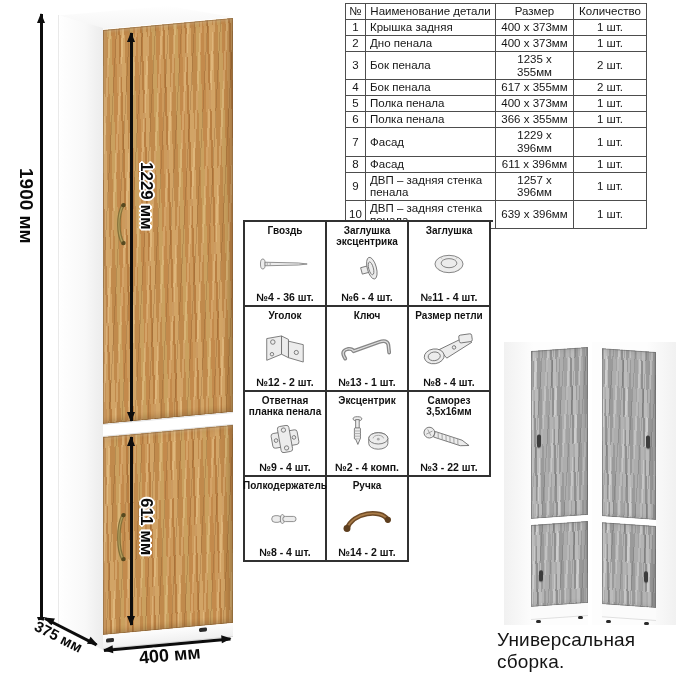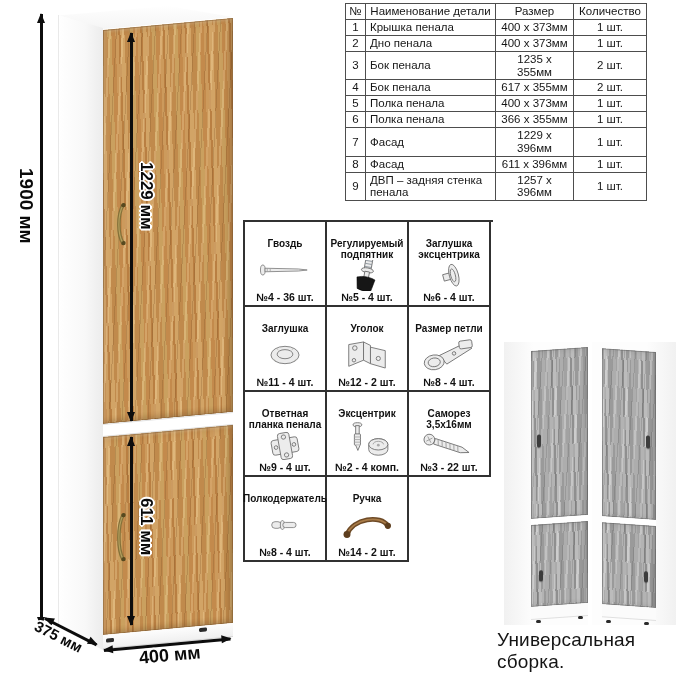--- a/index.html
+++ b/index.html
@@ -54,21 +54,21 @@
     font-size:11.5px;line-height:1.1;color:#161616;}
   #parts-table th,#parts-table td{border:1.5px solid #4d4d4d;padding:1px 3px;height:13px;
     text-align:center;font-weight:400;overflow:hidden;}
   #parts-table td.nm{text-align:left;padding-left:4px;}
 
   
   #hw-grid{position:absolute;left:243px;top:220px;display:grid;
     grid-template-columns:repeat(3,82px);grid-auto-rows:85px;
     border-top:2px solid #313131;border-left:2px solid #313131;width:248px;}
   .hw-cell{border-right:2px solid #313131;border-bottom:2px solid #313131;background:#fff;
-    display:flex;flex-direction:column;align-items:center;padding:17px 1px 1px;box-sizing:border-box;}
+    display:flex;flex-direction:column;align-items:center;padding:4px 1px 1px;box-sizing:border-box;}
   .hw-title{font-weight:700;font-size:10px;line-height:10.5px;text-align:center;color:#111;}
   .hw-img{flex:1;display:flex;align-items:center;justify-content:center;min-height:0;overflow:hidden;width:100%;}
   .hw-count{font-weight:700;font-size:10.5px;color:#111;margin-bottom:1px;white-space:nowrap;}
   .hw-img svg{display:block;}
   .ic{stroke:#6e6e6e;stroke-width:1;fill:#ececec;}
 
   
   .edge{position:absolute;background:#e9e9e9;}
 
   
@@ -149,21 +149,21 @@
         </colgroup>
       <tbody>
           <tr>
         <th>№</th>
         <th>Наименование детали</th>
         <th>Размер</th>
         <th>Количество</th>
       </tr>
       <tr>
             <td>1</td>
-            <td class="nm">Крышка пенала</td>
+            <td class="nm">Крышка задняя</td>
             <td>400 x 373мм</td>
             <td>1 шт.</td>
           </tr>
       <tr>
             <td>2</td>
             <td class="nm">Дно пенала</td>
             <td>400 x 373мм</td>
             <td>1 шт.</td>
           </tr>
       <tr>
@@ -199,20 +199,26 @@
       <tr>
             <td>8</td>
             <td class="nm">Фасад</td>
             <td>611 x 396мм</td>
             <td>1 шт.</td>
           </tr>
       <tr>
             <td>9</td>
             <td class="nm">ДВП – задняя стенка пенала</td>
             <td>1257 x 396мм</td>
+            <td>1 шт.</td>
+          </tr>
+      <tr>
+            <td>10</td>
+            <td class="nm">ДВП – задняя стенка пенала</td>
+            <td>639 x 396мм</td>
             <td>1 шт.</td>
           </tr>
     </tbody>
       </table>
   </div>
 
   <div id="hw-grid">
 
     <div class="hw-cell">
       <div class="hw-title">Гвоздь</div>
@@ -220,37 +226,20 @@
           <svg width="74" height="34" viewBox="0 0 76 46">
         <ellipse class="ic" cx="8" cy="23" rx="3.2" ry="6.8" fill="#dfdfdf"></ellipse>
         <path class="ic" d="M11 20.6 L56 21.6 L68 23 L56 24.4 L11 25.4 Z" fill="#ededed"></path>
         <line x1="14" y1="21" x2="14" y2="25" stroke="#9a9a9a"></line>
             <line x1="18" y1="21" x2="18" y2="25" stroke="#9a9a9a"></line>
       </svg>
         </div>
       <div class="hw-count">№4 - 36 шт.</div>
     </div>
 
-    <div class="hw-cell">
-      <div class="hw-title">Регулируемый подпятник</div>
-      <div class="hw-img">
-          <svg width="74" height="40" viewBox="0 0 76 46">
-        <g transform="rotate(10 38 22)">
-          <rect class="ic" x="33.5" y="2" width="8" height="13" rx="1.5" fill="#c6ccd2"></rect>
-          <line x1="33.5" y1="5.5" x2="41.5" y2="5.5" stroke="#8b939b"></line>
-              <line x1="33.5" y1="9" x2="41.5" y2="9" stroke="#8b939b"></line>
-              <line x1="33.5" y1="12.5" x2="41.5" y2="12.5" stroke="#8b939b"></line>
-          <ellipse class="ic" cx="37.5" cy="16.5" rx="7" ry="2.8" fill="#d6dadf"></ellipse>
-          <rect class="ic" x="34.8" y="18" width="5.4" height="8" fill="#cdd2d8"></rect>
-          <path d="M27 26 q10.5 -4 21 0 l-2.5 13 q-8 3.5 -16 0 Z" fill="#161616" stroke="#000" stroke-width="0.6"></path>
-        </g>
-      </svg>
-        </div>
-      <div class="hw-count">№5 - 4 шт.</div>
-    </div>
 
     <div class="hw-cell">
       <div class="hw-title">Заглушка эксцентрика</div>
       <div class="hw-img">
           <svg width="74" height="38" viewBox="0 0 76 46">
         <g transform="rotate(-15 40 23)">
           <rect class="ic" x="31" y="19" width="10" height="8" fill="#efefef"></rect>
           <ellipse class="ic" cx="44" cy="23" rx="5.5" ry="13.5" fill="#f4f4f4"></ellipse>
           <ellipse class="ic" cx="43" cy="23" rx="2.8" ry="8" fill="#e2e2e2"></ellipse>
         </g>
@@ -279,20 +268,30 @@
         <circle class="ic" cx="24" cy="15" r="2.6" fill="#fff"></circle>
         <circle class="ic" cx="23" cy="29" r="2" fill="#fff"></circle>
         <path class="ic" d="M34 8 L42 12 L42 33 L34 29 Z" fill="#dcdcdc"></path>
         <path class="ic" d="M42 14 L59 18 L59 38 L42 33 Z" fill="#f1f1f1"></path>
         <circle class="ic" cx="51" cy="27" r="2.4" fill="#fff"></circle>
       </svg>
         </div>
       <div class="hw-count">№12 - 2 шт.</div>
     </div>
 
+    <div class="hw-cell">
+      <div class="hw-title">Ключ</div>
+      <div class="hw-img">
+          <svg width="74" height="40" viewBox="0 0 76 46">
+        <path d="M13 34 q-6 -9 3 -11 q5 -0.5 6.5 2.5 L52 15 q9 -3 10.5 3 l1 9" fill="none" stroke="#878787" stroke-width="4.4" stroke-linecap="round" stroke-linejoin="round"></path>
+        <path d="M13 34 q-6 -9 3 -11 q5 -0.5 6.5 2.5 L52 15 q9 -3 10.5 3 l1 9" fill="none" stroke="#dedede" stroke-width="1.4" stroke-linecap="round" stroke-linejoin="round"></path>
+      </svg>
+        </div>
+      <div class="hw-count">№13 - 1 шт.</div>
+    </div>
 
     <div class="hw-cell">
       <div class="hw-title">Размер петли</div>
       <div class="hw-img">
           <svg width="74" height="40" viewBox="0 0 76 46">
         <g transform="rotate(-8 38 23)">
           <path class="ic" d="M27 22 L58 12 L65 19 L34 33 Z" fill="#e2e2e2"></path>
           <rect class="ic" x="51" y="9" width="15" height="9" rx="2" fill="#d2d2d2"></rect>
           <ellipse class="ic" cx="20" cy="29" rx="11.5" ry="8.5" fill="#dadada"></ellipse>
           <ellipse class="ic" cx="20" cy="29" rx="7" ry="5" fill="#c6c6c6"></ellipse>

